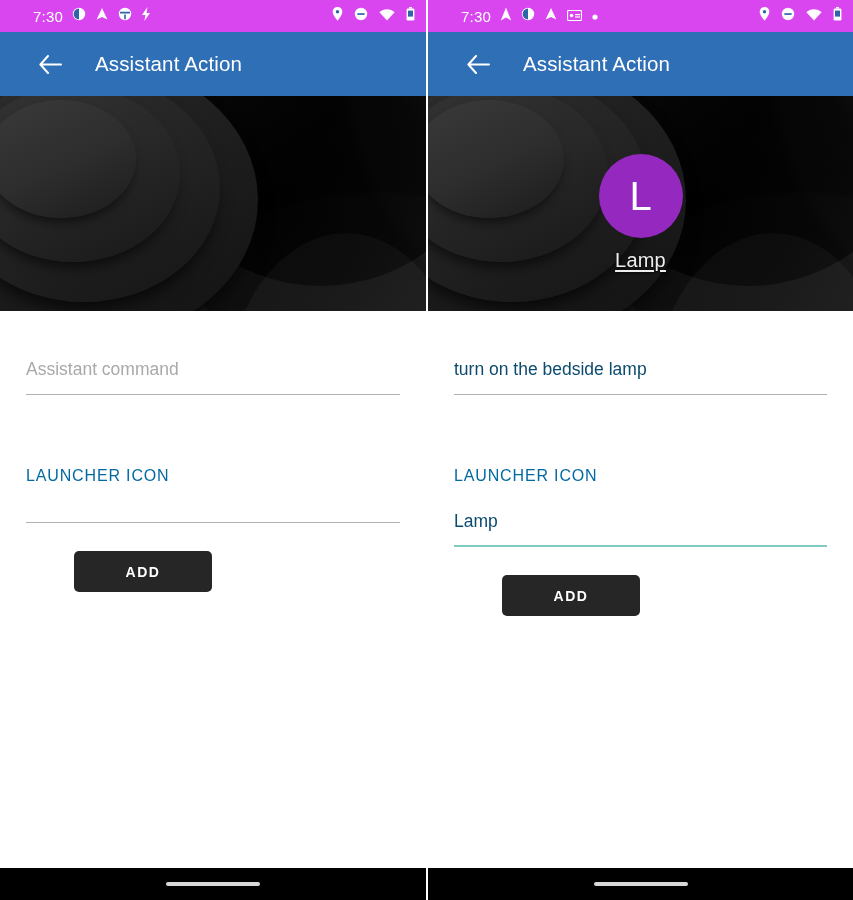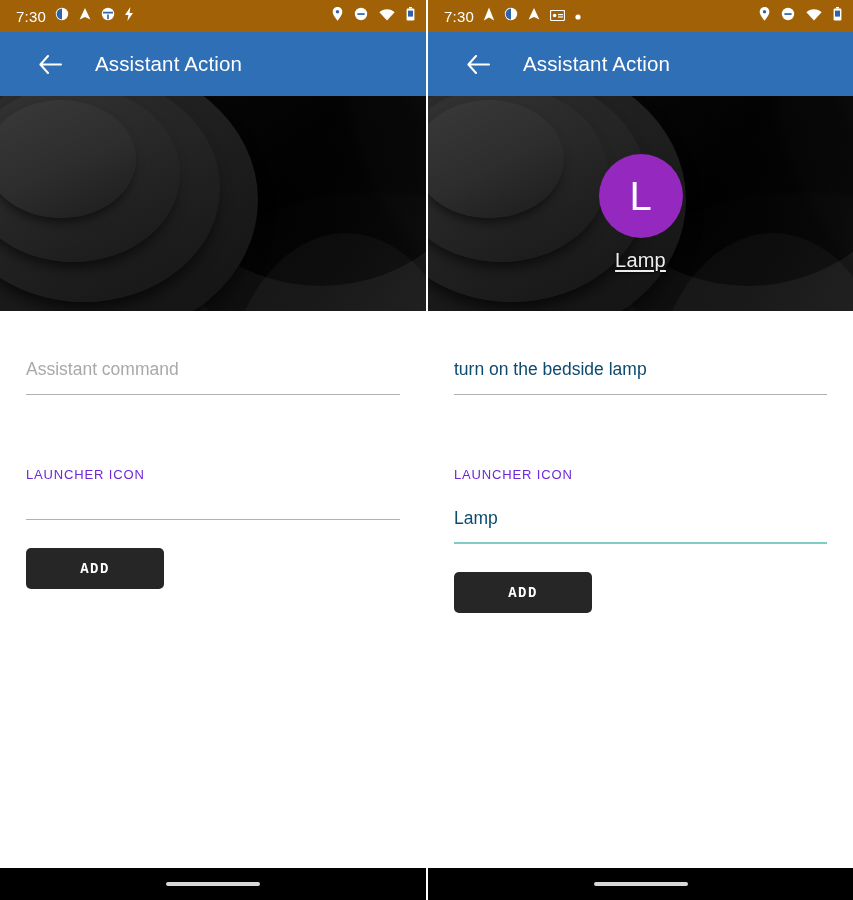--- a/index.html
+++ b/index.html
@@ -29,25 +29,25 @@
     overflow: hidden;
   }
   .panel.right {
     width: 427px;
     border-left: 2px solid #ffffff;
   }
 
   
   .statusbar {
     height: 32px;
-    background: #a16207;
+    background: #d946ef;
     color: #ffffff;
     display: flex;
     align-items: center;
-    padding: 0 11px 0 16px;
+    padding: 0 11px 0 33px;
     flex: none;
     justify-content: center;
   }
   .status-time {
     font-size: 15px;
     font-weight: 500;
     letter-spacing: 0.2px;
     line-height: 1;
     margin-right: 9px;
   }
@@ -206,44 +206,45 @@
     background: #b0b0b0;
   }
   .field .underline.focused {
     height: 2px;
     background: #80cbc4;
     margin-top: 12px;
   }
 
   .section-label {
     margin-top: 72px;
-    font-size: 13px;
+    font-size: 16px;
     letter-spacing: 0.85px;
-    color: #6d28d9;
+    color: #0369a1;
     text-transform: uppercase;
   }
 
   .field.compact { padding-top: 24px; }
 
   .add-btn {
     margin-top: 28px;
     width: 138px;
     height: 41px;
     border-radius: 5px;
     background: #262626;
     color: #ffffff;
     font-size: 14px;
     font-weight: bold;
     letter-spacing: 1.5px;
     display: flex;
     align-items: center;
     justify-content: center;
     cursor: pointer;
     border: none;
-    font-family: Liberation Mono, monospace;
+    font-family: Liberation Sans, sans-serif;
+    margin-left: 48px;
   }
 
   
   .navbar {
     height: 32px;
     background: #000000;
     flex: none;
     display: flex;
     align-items: center;
     justify-content: center;

